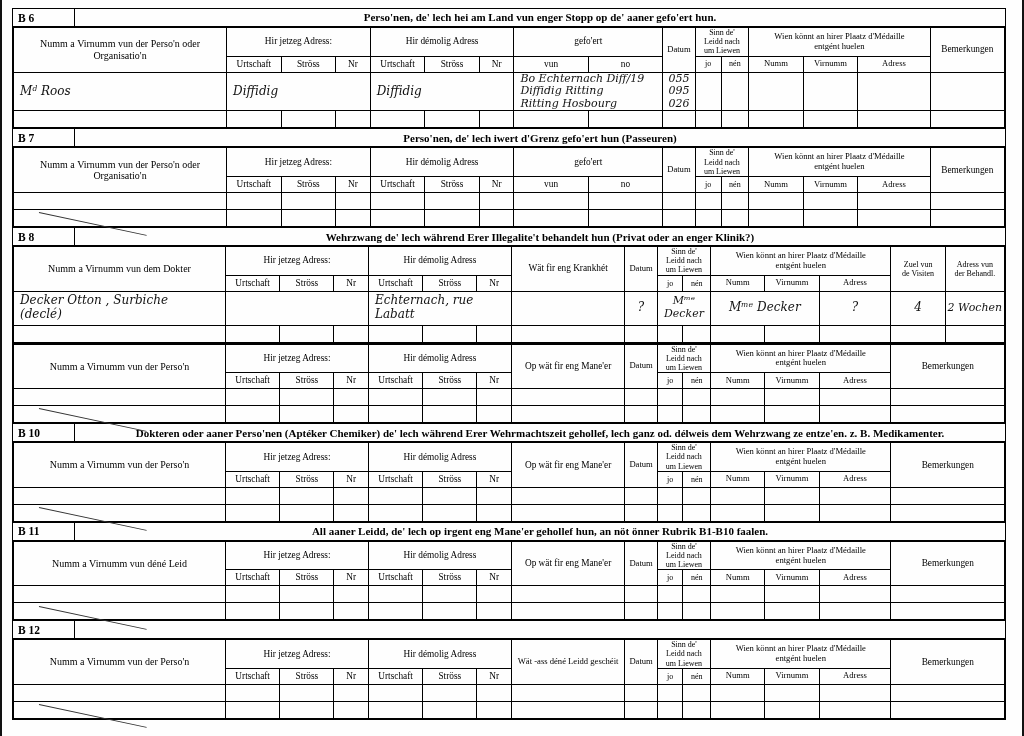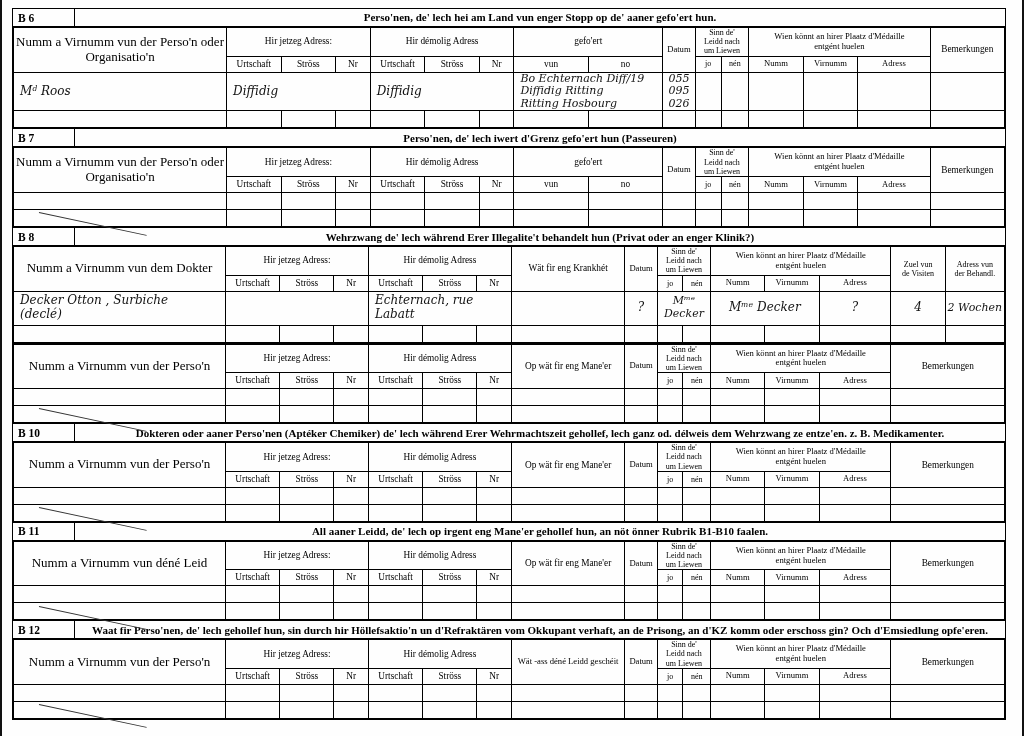--- a/index.html
+++ b/index.html
@@ -10,21 +10,21 @@
   .sect.last{border-bottom:1.4px solid #000;}
   .hdrrow{display:flex;align-items:stretch;border-bottom:1px solid #000;min-height:17px;}
   .code{width:56px;flex:0 0 56px;border-right:1px solid #000;display:flex;align-items:center;padding-left:5px;font-size:11.5px;font-weight:600;}
   .title{flex:1;display:flex;align-items:center;justify-content:center;font-size:11px;font-weight:700;text-align:center;padding:1px 4px;line-height:1.1;}
   table{border-collapse:collapse;width:100%;table-layout:fixed;}
   td,th{border:1px solid #000;font-size:9.3px;font-weight:400;padding:0;text-align:center;vertical-align:middle;line-height:1.15;}
   .colhdr{height:17px;}
   .subhdr{height:16px;padding-left:29px;}
   .datarow td{height:16px;}
   .tall{height:34px;}
-  .nm{font-size:13px;}
+  .nm{font-size:10px;}
   .sm{font-size:8.6px;}
   .xs{font-size:8px;}
   .hand{font-family:"DejaVu Serif",serif;font-style:italic;font-size:12px;color:#111;text-align:left;padding-left:6px;white-space:pre-line;}
   .hand.c{text-align:center;padding-left:0;}
   .hs{font-size:11px;}
   .slash{position:relative;}
   .slash:after{content:"";position:absolute;left:12%;top:14%;width:52%;height:0;border-top:1px solid #333;transform:rotate(12deg);transform-origin:left center;}
   .edge{position:absolute;top:0;width:2px;height:736px;background:#111;}
   .edge.l{left:0;}
   .edge.r{right:0;}
@@ -626,21 +626,20 @@
               <td></td>
           <td></td>
         </tr>
       </tbody>
         </table>
     </div>
 
     <div class="sect last">
       <div class="hdrrow">
         <div class="code">B 12</div>
-        <div class="title">Waat fir Perso'nen, de' lech gehollef hun, sin durch hir Höllefsaktio'n un d'Refraktären vom Okkupant verhaft, an de Prisong, an d'KZ komm oder  erschoss gin? Och d'Emsiedlung opfe'eren.</div>
       </div>
       <table>
         <colgroup>
           <col style="width:21.5%">
             <col style="width:5.5%">
             <col style="width:5.5%">
             <col style="width:3.5%">
           <col style="width:5.5%">
             <col style="width:5.5%">
             <col style="width:3.5%">

